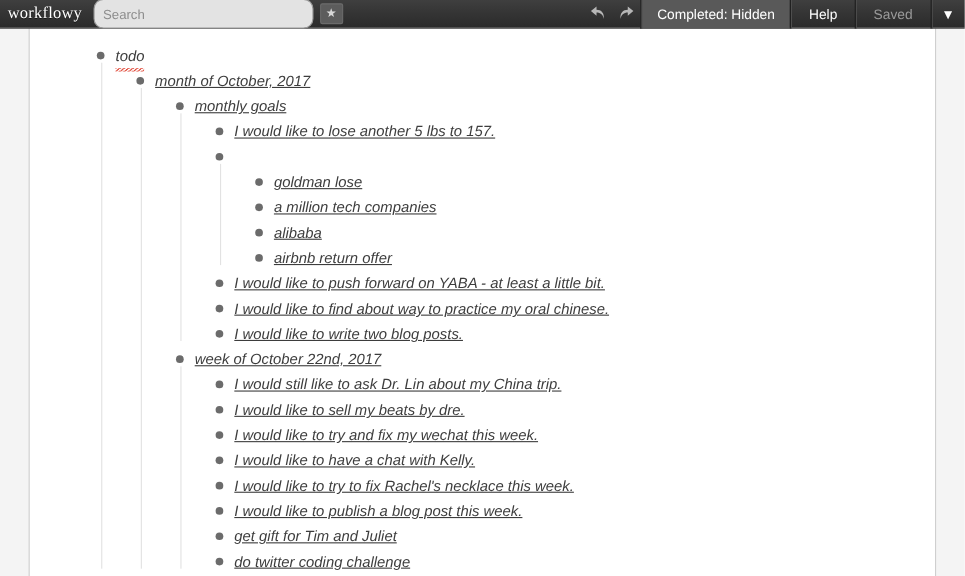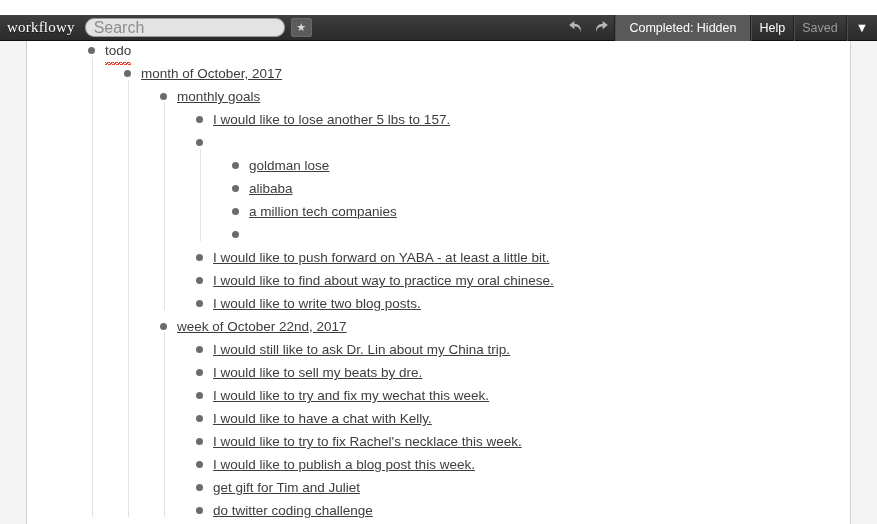--- a/index.html
+++ b/index.html
@@ -8,21 +8,21 @@
     width: 877px;
     height: 524px;
     overflow: hidden;
     background: #ffffff;
     font-family: "Liberation Sans", sans-serif;
   }
 
   
   #header {
     position: absolute;
-    top: 15px; left: 0;
+    top: 0; left: 0;
     width: 877px;
     height: 26px;
     background: linear-gradient(to bottom, #3f3f3f 0%, #343434 50%, #2b2b2b 100%);
     border-bottom: 1px solid #111;
     display: flex;
     align-items: center;
     z-index: 10;
   }
 
   #brand {
@@ -33,27 +33,27 @@
     margin-left: 7px;
     margin-right: 10px;
     white-space: nowrap;
     text-shadow: 0 1px 0 rgba(0,0,0,.6);
   }
 
   #search-wrap { display: flex; align-items: center; }
 
   #search-input {
     width: 200px;
-    height: 19px;
+    height: 27px;
     border: 1px solid #9a9a9a;
     border-radius: 9px;
     background: #e3e3e3;
     color: #3b3b3b;
     font-family: "Liberation Sans", sans-serif;
-    font-size: 16px;
+    font-size: 12px;
     padding: 5px 8px;
     outline: none;
   }
   #search-input::placeholder { color: #8d8d8d; }
 
   #star-button {
     width: 21px;
     height: 19px;
     margin-left: 6px;
     background: #5c5c5c;
@@ -72,21 +72,21 @@
     width: 26px; height: 26px;
     display: flex; align-items: center; justify-content: center;
     cursor: pointer;
   }
   .hdr-icon-btn svg { display: block; }
 
   .hdr-btn {
     height: 26px;
     display: flex;
     align-items: center;
-    padding: 0 8px;
+    padding: 0 16px;
     color: #ffffff;
     font-size: 12.5px;
     white-space: nowrap;
     cursor: pointer;
     border-left: 1px solid #1f1f1f;
     box-shadow: inset 1px 0 0 #4e4e4e;
   }
   .hdr-btn.completed { background: #595959; padding: 7px 14px; }
   .hdr-btn.muted { color: #9a9a9a; }
   .hdr-btn.caret { padding: 0 9px; }
@@ -118,20 +118,21 @@
     bottom: 0;
     background: #ffffff;
     overflow: hidden;
   }
 
   
   #outline {
     position: relative;
     padding-top: 13px;
     padding-left: 60px;
+    font-style: italic;
   }
 
   .node { position: relative; }
 
   .node-row {
     position: relative;
     height: 23px;
     display: flex;
     align-items: center;
   }
@@ -270,37 +271,38 @@
                 <div class="node">
                   <div class="node-row">
                     <span class="bullet"></span>
                   </div>
 
                   <div class="children">
                     <div class="node">
                       <div class="node-row">
                         <span class="bullet"></span>
                         <span class="node-text">goldman lose</span>
+                      </div>
+                    </div>
+                    <div class="node">
+                      <div class="node-row">
+                        <span class="bullet"></span>
+                        <span class="node-text">a million tech companies</span>
                       </div>
                     </div>
                     <div class="node">
                       <div class="node-row">
                         <span class="bullet"></span>
                         <span class="node-text">alibaba</span>
                       </div>
                     </div>
                     <div class="node">
                       <div class="node-row">
                         <span class="bullet"></span>
-                        <span class="node-text">a million tech companies</span>
-                      </div>
-                    </div>
-                    <div class="node">
-                      <div class="node-row">
-                        <span class="bullet"></span>
+                        <span class="node-text">airbnb return offer</span>
                       </div>
                     </div>
                   </div>
                 </div>
 
                 <div class="node">
                   <div class="node-row">
                     <span class="bullet"></span>
                     <span class="node-text">I would like to push forward on YABA - at least a little bit.</span>
                   </div>

